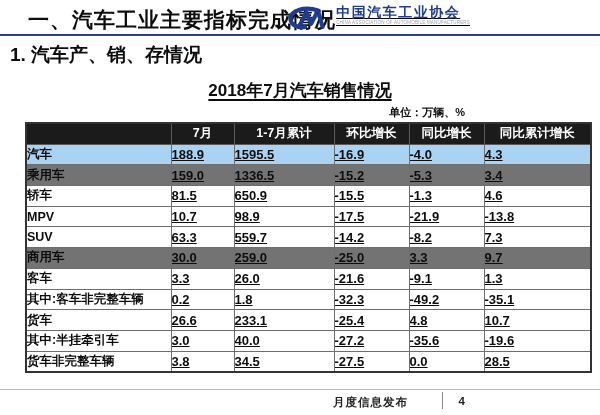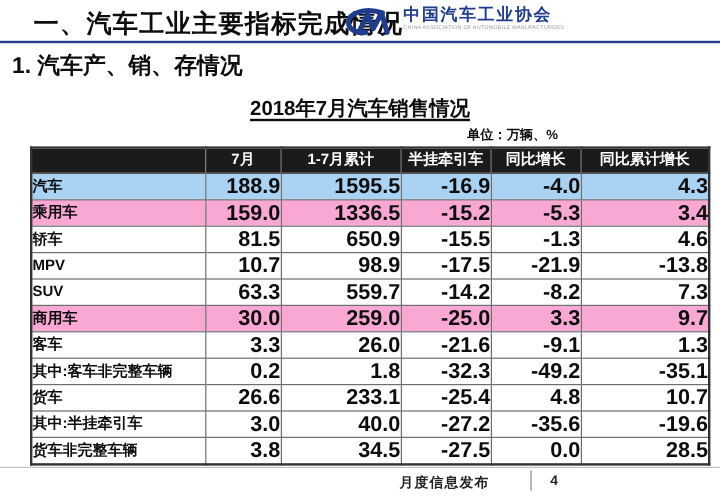--- a/index.html
+++ b/index.html
@@ -11,21 +11,21 @@
 
   
   .main-title {
     position:absolute; left:28px; top:6px;
     font-size:21px; font-weight:bold; color:#0d0d0d; letter-spacing:1px;
     white-space:nowrap;
   }
   .title-rule { position:absolute; left:0; top:34px; width:600px; height:2px; background:#2b3f90; }
   .logo { position:absolute; top:5px; right:10px; display:flex; align-items:flex-start; }
   .logo-mark { width:46px; height:27px; margin-right:5px; }
-  .logo-text { display:flex; flex-direction:column; line-height:1; }
+  .logo-text { display:flex; flex-direction:column; line-height:1;text-decoration:underline; }
   .logo-cn { font-size:14px; font-weight:bold; color:#1f3d8f; letter-spacing:1.5px; white-space:nowrap; }
   .logo-en { font-size:4.5px; color:#9aa0a8; margin-top:2px; letter-spacing:0.2px; white-space:nowrap; }
 
   .section-title {
     position:absolute; left:10px; top:42px;
     font-size:19px; font-weight:bold; color:#0d0d0d; white-space:nowrap;text-align:right;
   }
   .table-title {
     position:absolute; left:0; top:79px; width:600px; text-align:center;
     font-size:17px; font-weight:bold; color:#0d0d0d;
@@ -44,27 +44,27 @@
   }
   table.sales th, table.sales td {
     border:1px solid #6e6e6e; padding:0; height:19.7px;
     font-weight:bold; overflow:hidden; white-space:nowrap;
   }
   table.sales thead th {
     background:#1b1b1b; color:#ffffff; font-size:12.5px;
     text-align:center; border-color:#5a5a5a;
   }
   td.lbl { font-size:12.5px; color:#0d0d0d; text-align:left; }
-  td.num { font-size:18px; color:#0d0d0d; text-align:right; padding-right:7px; }
+  td.num { font-size:13px; color:#0d0d0d; text-align:left; padding-right:7px;text-decoration:underline; }
   .ind0 { padding-left:4px; }
   .ind1 { padding-left:18px; }
   .ind2 { padding-left:31px; }
   .ind3 { padding-left:46px; font-size:11.5px; }
   tr.r-blue td { background:#a9d2f3; }
-  tr.r-gray td { background:#f9a8d4; }
+  tr.r-gray td { background:#737373; }
 
   
   .footer-rule { position:absolute; left:0; top:389px; width:600px; height:1px; background:#bfbfbf; }
   .footer-label { position:absolute; top:395px; right:72px; font-size:11.5px; font-weight:bold; color:#222; letter-spacing:1px; }
   .footer-divider { position:absolute; top:392px; right:37px; width:1px; height:17px; background:#8a8a8a; }
   .footer-page { position:absolute; top:395px; right:15px; font-size:11.5px; font-weight:bold; color:#222; }
 </style>
 </head>
 <body>
 
@@ -98,21 +98,21 @@
         <col style="width:100px">
       <col style="width:75px">
         <col style="width:75px">
         <col style="width:107px">
     </colgroup>
     <thead>
       <tr>
         <th></th>
         <th>7月</th>
         <th>1-7月累计</th>
-        <th>半挂牵引车</th>
+        <th>环比增长</th>
         <th>同比增长</th>
         <th>同比累计增长</th>
       </tr>
     </thead>
     <tbody>
       <tr class="r-blue">
         <td class="lbl ind0">汽车</td>
         <td class="num">188.9</td>
         <td class="num">1595.5</td>
         <td class="num">-16.9</td>

